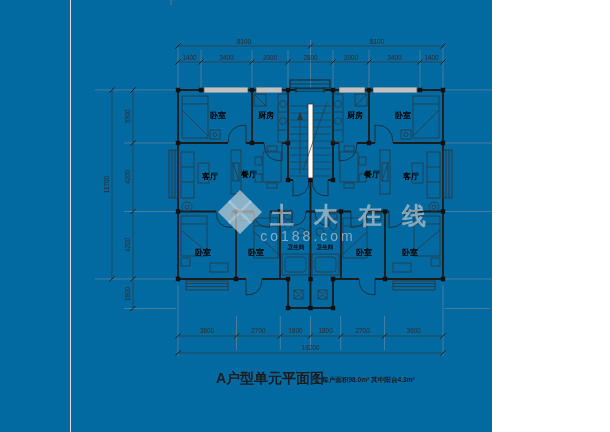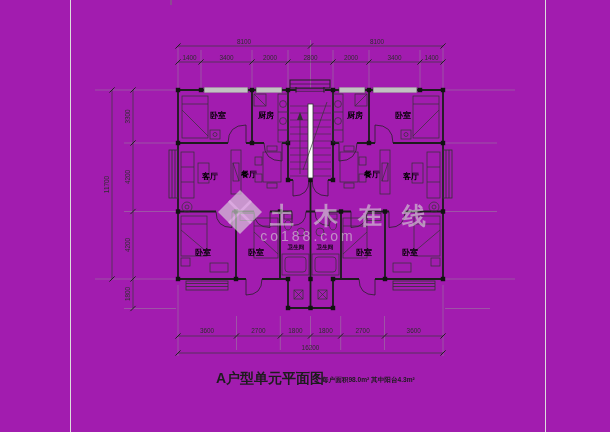--- a/index.html
+++ b/index.html
@@ -1,16 +1,16 @@
 <!DOCTYPE html>
 <html><head>
 <meta charset="utf-8">
 <style>
   html,body{margin:0;padding:0;background:#ffffff;}
-  .canvas{position:relative;width:610px;height:432px;background:#a21caf;overflow:hidden;
+  .canvas{position:relative;width:492px;height:432px;background:#0369a1;overflow:hidden;
           font-family:"Liberation Sans", sans-serif;}
   svg{display:block;}
   text{font-family:"Liberation Sans", sans-serif;fill:#1c1c1c;}
   .dimtxt{font-size:6.4px;fill:#2e2e2e;}
   .roomtxt{font-size:8px;font-weight:bold;fill:#000;}
   .bathtxt{font-size:5.6px;font-weight:bold;fill:#000;}
   .ttl{font-size:14px;font-weight:bold;}
   .sub{font-size:6.6px;font-weight:bold;}
   .wm{fill:#d6d6d6;}
 </style>

